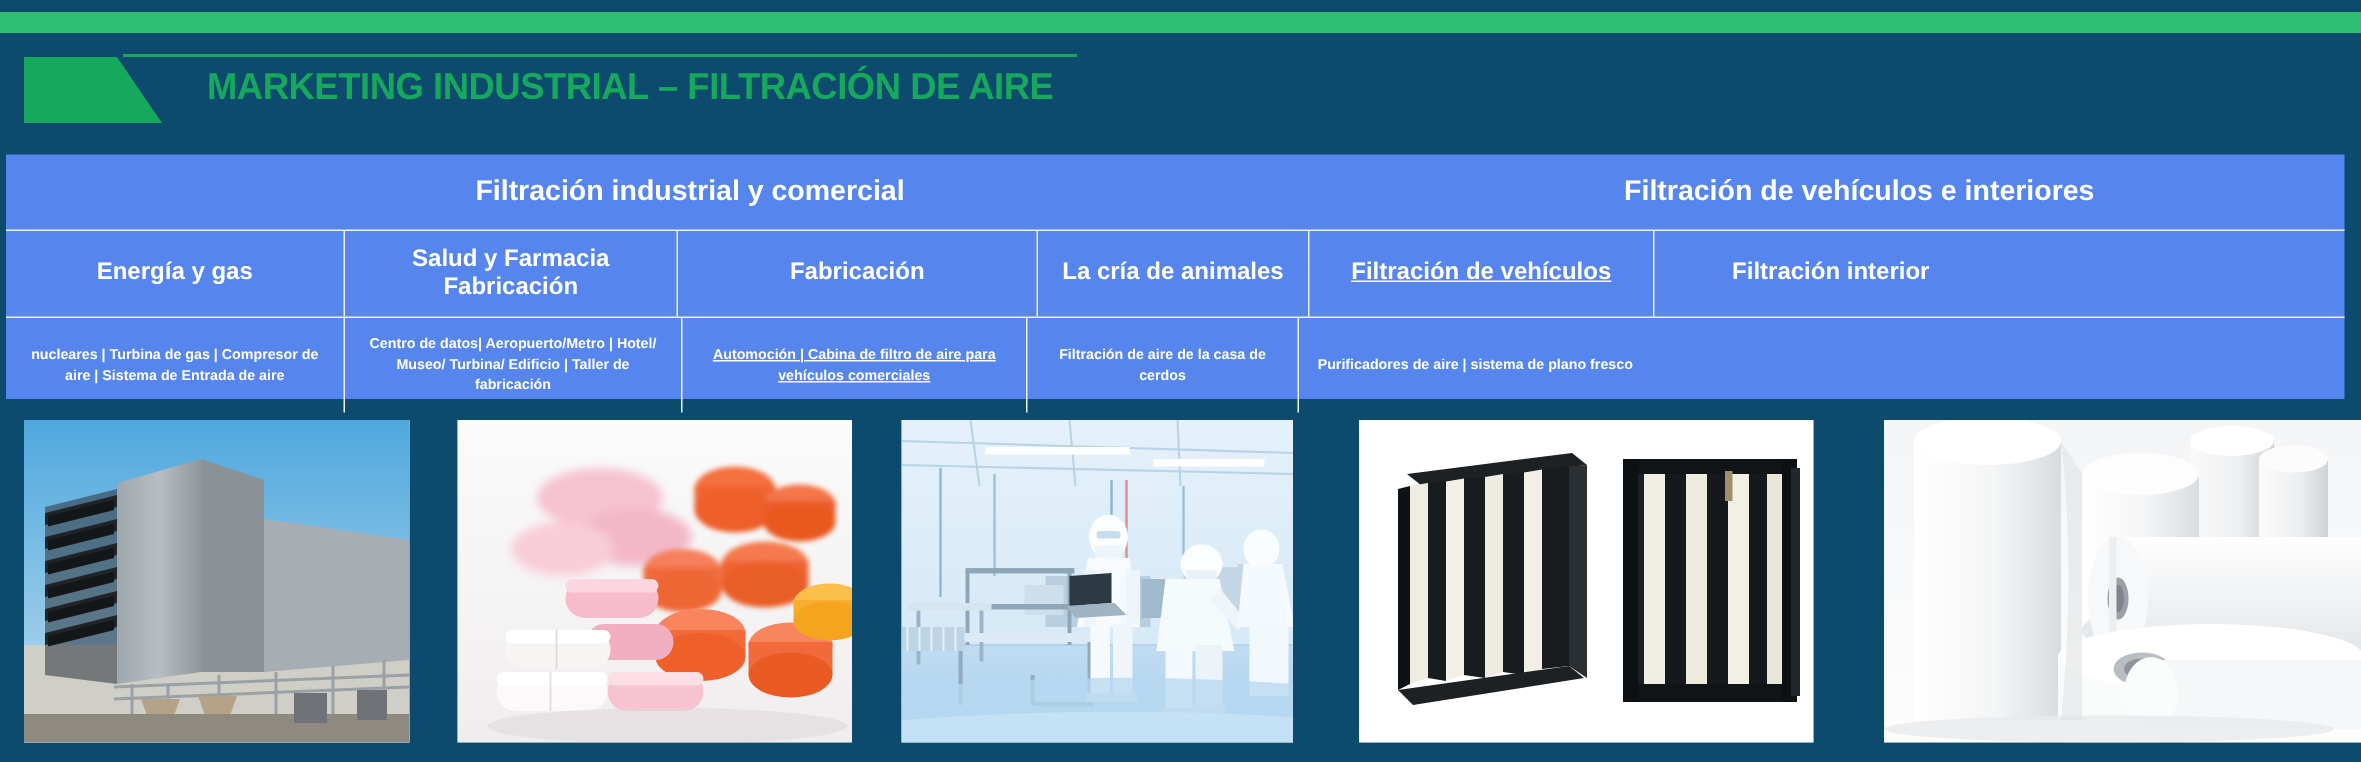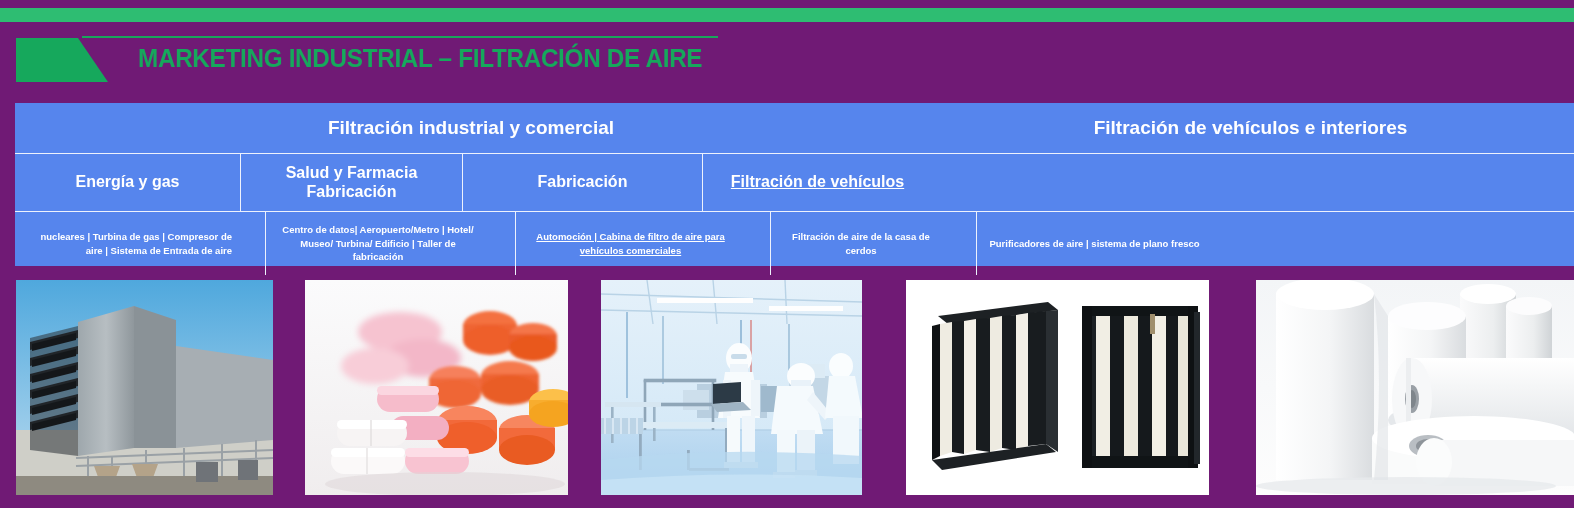--- a/index.html
+++ b/index.html
@@ -9,21 +9,21 @@
     height: 508px;
     overflow: hidden;
     background: #ffffff;
     font-family: "Liberation Sans", sans-serif;
   }
 
   #slide {
     position: relative;
     width: 1574px;
     height: 508px;
-    background: #701a75;
+    background: #0c4a6e;
   }
 
   
   .top-bar {
     position: absolute;
     left: 0; top: 8px;
     width: 1574px; height: 14px;
     background: #2EBD72;
   }
 
@@ -52,21 +52,21 @@
     letter-spacing: -0.3px;
     color: #16a85c;
     white-space: nowrap;
     transform: scaleX(0.97);
     transform-origin: left top;
   }
 
   
   .matrix {
     position: absolute;
-    left: 15px; top: 103px;
+    left: 4px; top: 103px;
     width: 1559px; height: 163px;
     background: #5685ED;
   }
 
   .group-row {
     position: relative;
     height: 50px;
     display: flex;
   }
   .group-cell {
@@ -99,38 +99,37 @@
     padding: 0 4px;
     border-left: 1px solid #EDF2FD;
   }
   .head-cell:first-child { border-left: none; }
 
   .detail-row {
     position: relative;
     height: 64px;
     display: flex;
     border-top: 1px solid #EDF2FD;
-    gap: 25px;
   }
   .detail-cell {
     display: flex;
     align-items: center;
     justify-content: center;
     text-align: center;
     color: #ffffff;
     font-size: 9.5px;
     font-weight: bold;
     line-height: 1.45;
     padding: 0 8px;
     border-left: 1px solid #EDF2FD;
   }
   .detail-cell:first-child { border-left: none; }
 
   
-  .c0 { width: 225px; text-align: right; }
+  .c0 { width: 225px; }
   .c1 { width: 222px; }
   .c2 { width: 240px; }
   .c3 { width: 225px; }
   .c4 { width: 181px; }
   .c5 { width: 230px; text-decoration: underline; }
   .c6 { width: 236px; }
 
   
   .photo-strip {
     position: absolute;
@@ -173,21 +172,23 @@
 
     <div class="group-row">
       <div class="group-cell g1">Filtración industrial y comercial</div>
       <div class="group-cell g2">Filtración de vehículos e interiores</div>
     </div>
 
     <div class="head-row">
       <div class="head-cell c0">Energía y gas</div>
       <div class="head-cell c1">Salud y Farmacia Fabricación</div>
       <div class="head-cell c2">Fabricación</div>
+      <div class="head-cell c4">La cría de animales</div>
       <div class="head-cell c5">Filtración de vehículos</div>
+      <div class="head-cell c6">Filtración interior</div>
     </div>
 
     <div class="detail-row">
       <div class="detail-cell c0">nucleares | Turbina de gas | Compresor de aire | Sistema de Entrada de aire</div>
       <div class="detail-cell c3">Centro de datos| Aeropuerto/Metro | Hotel/ Museo/ Turbina/ Edificio | Taller de fabricación</div>
       <div class="detail-cell c5">Automoción | Cabina de filtro de aire para vehículos comerciales</div>
       <div class="detail-cell c4">Filtración de aire de la casa de cerdos</div>
       <div class="detail-cell c6">Purificadores de aire | sistema de plano fresco</div>
     </div>
 

